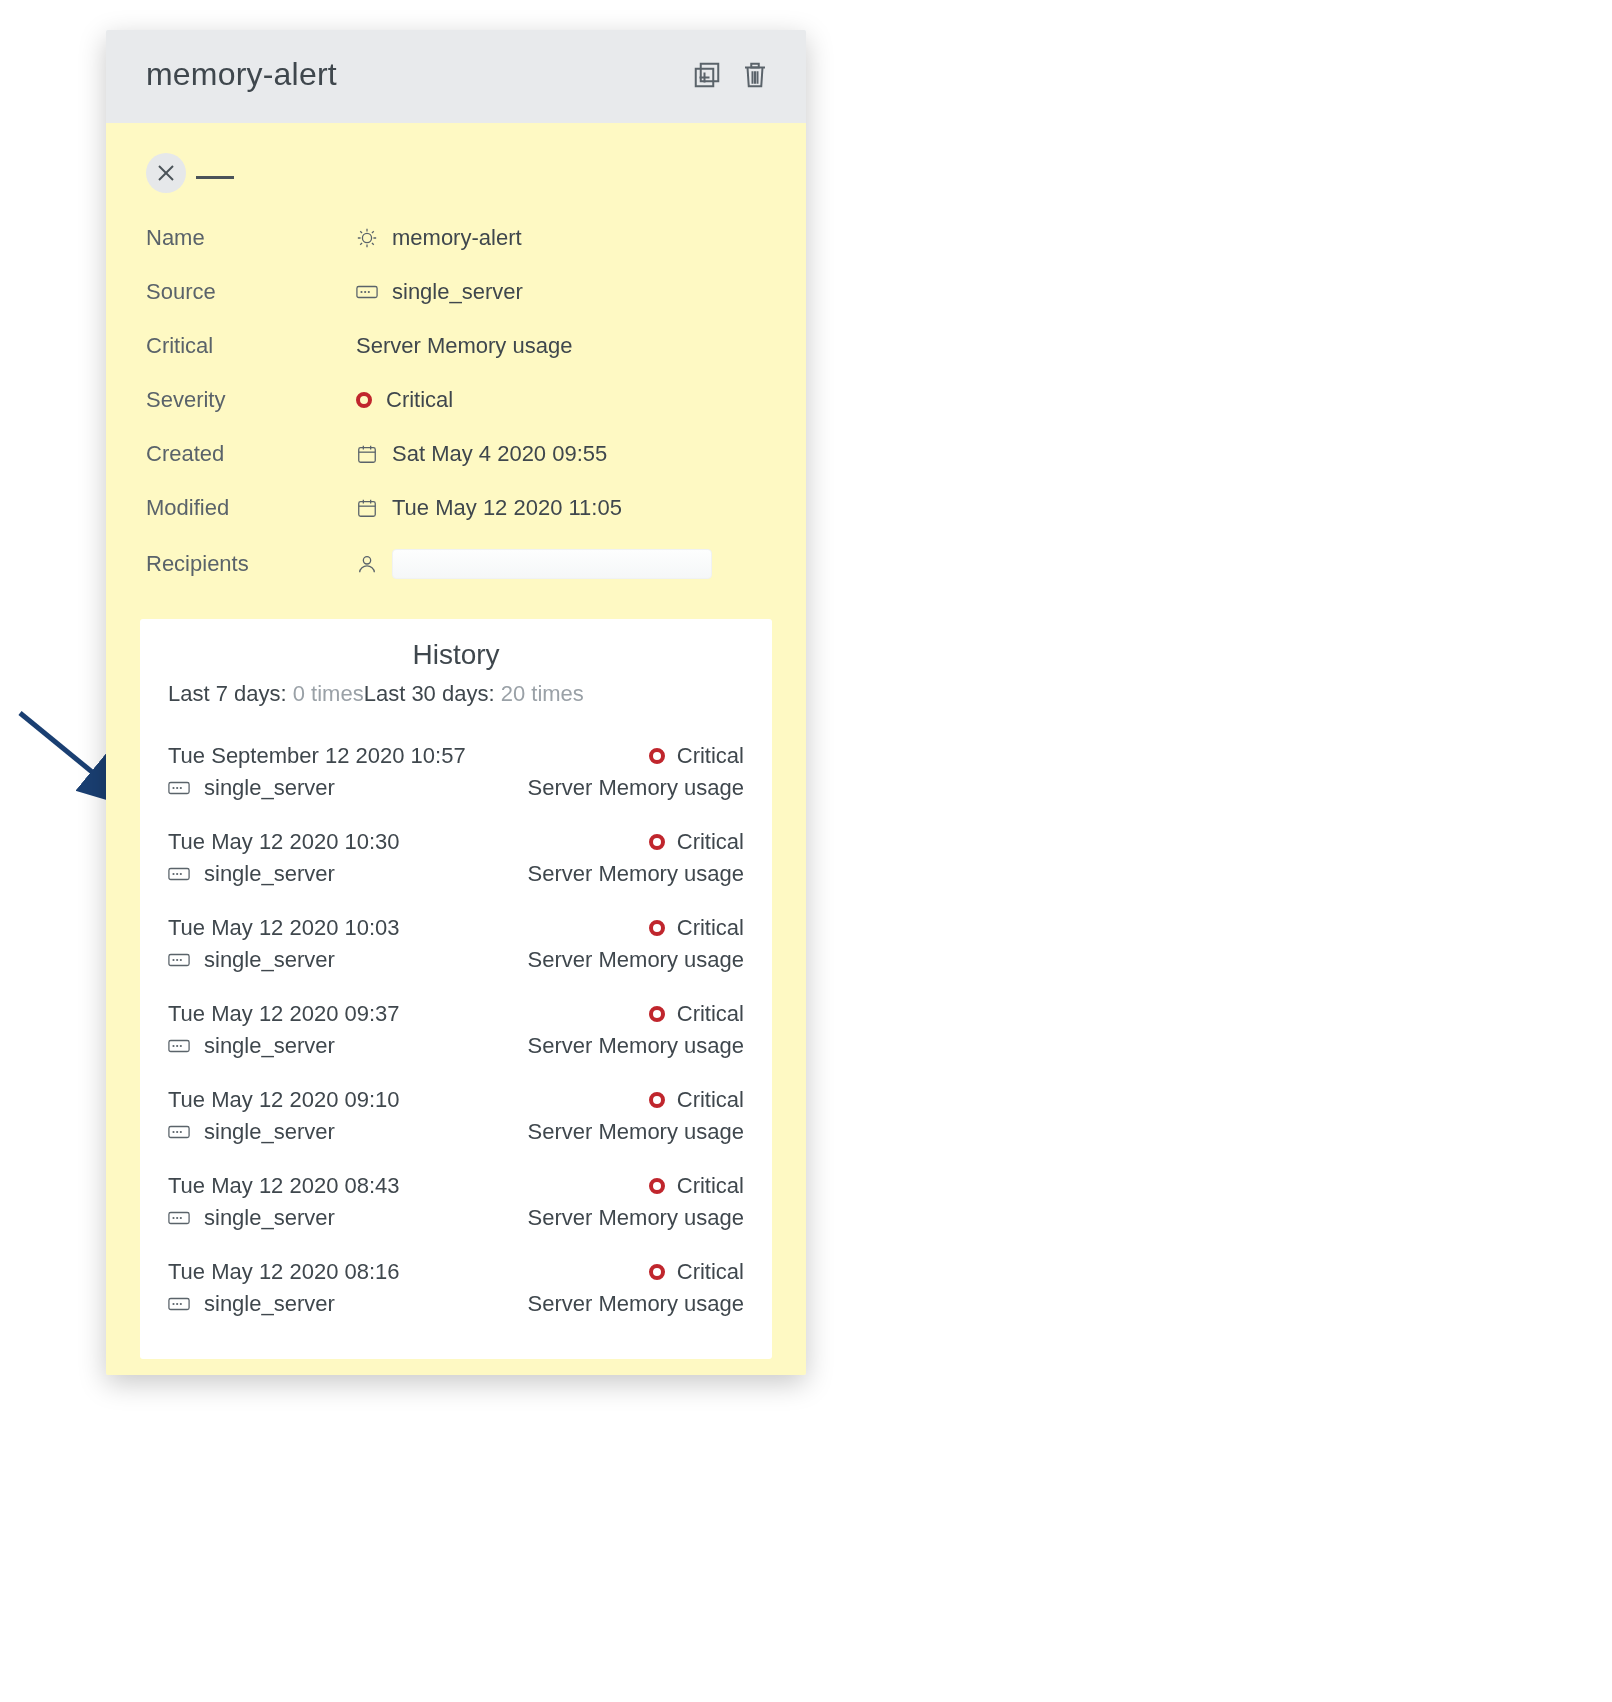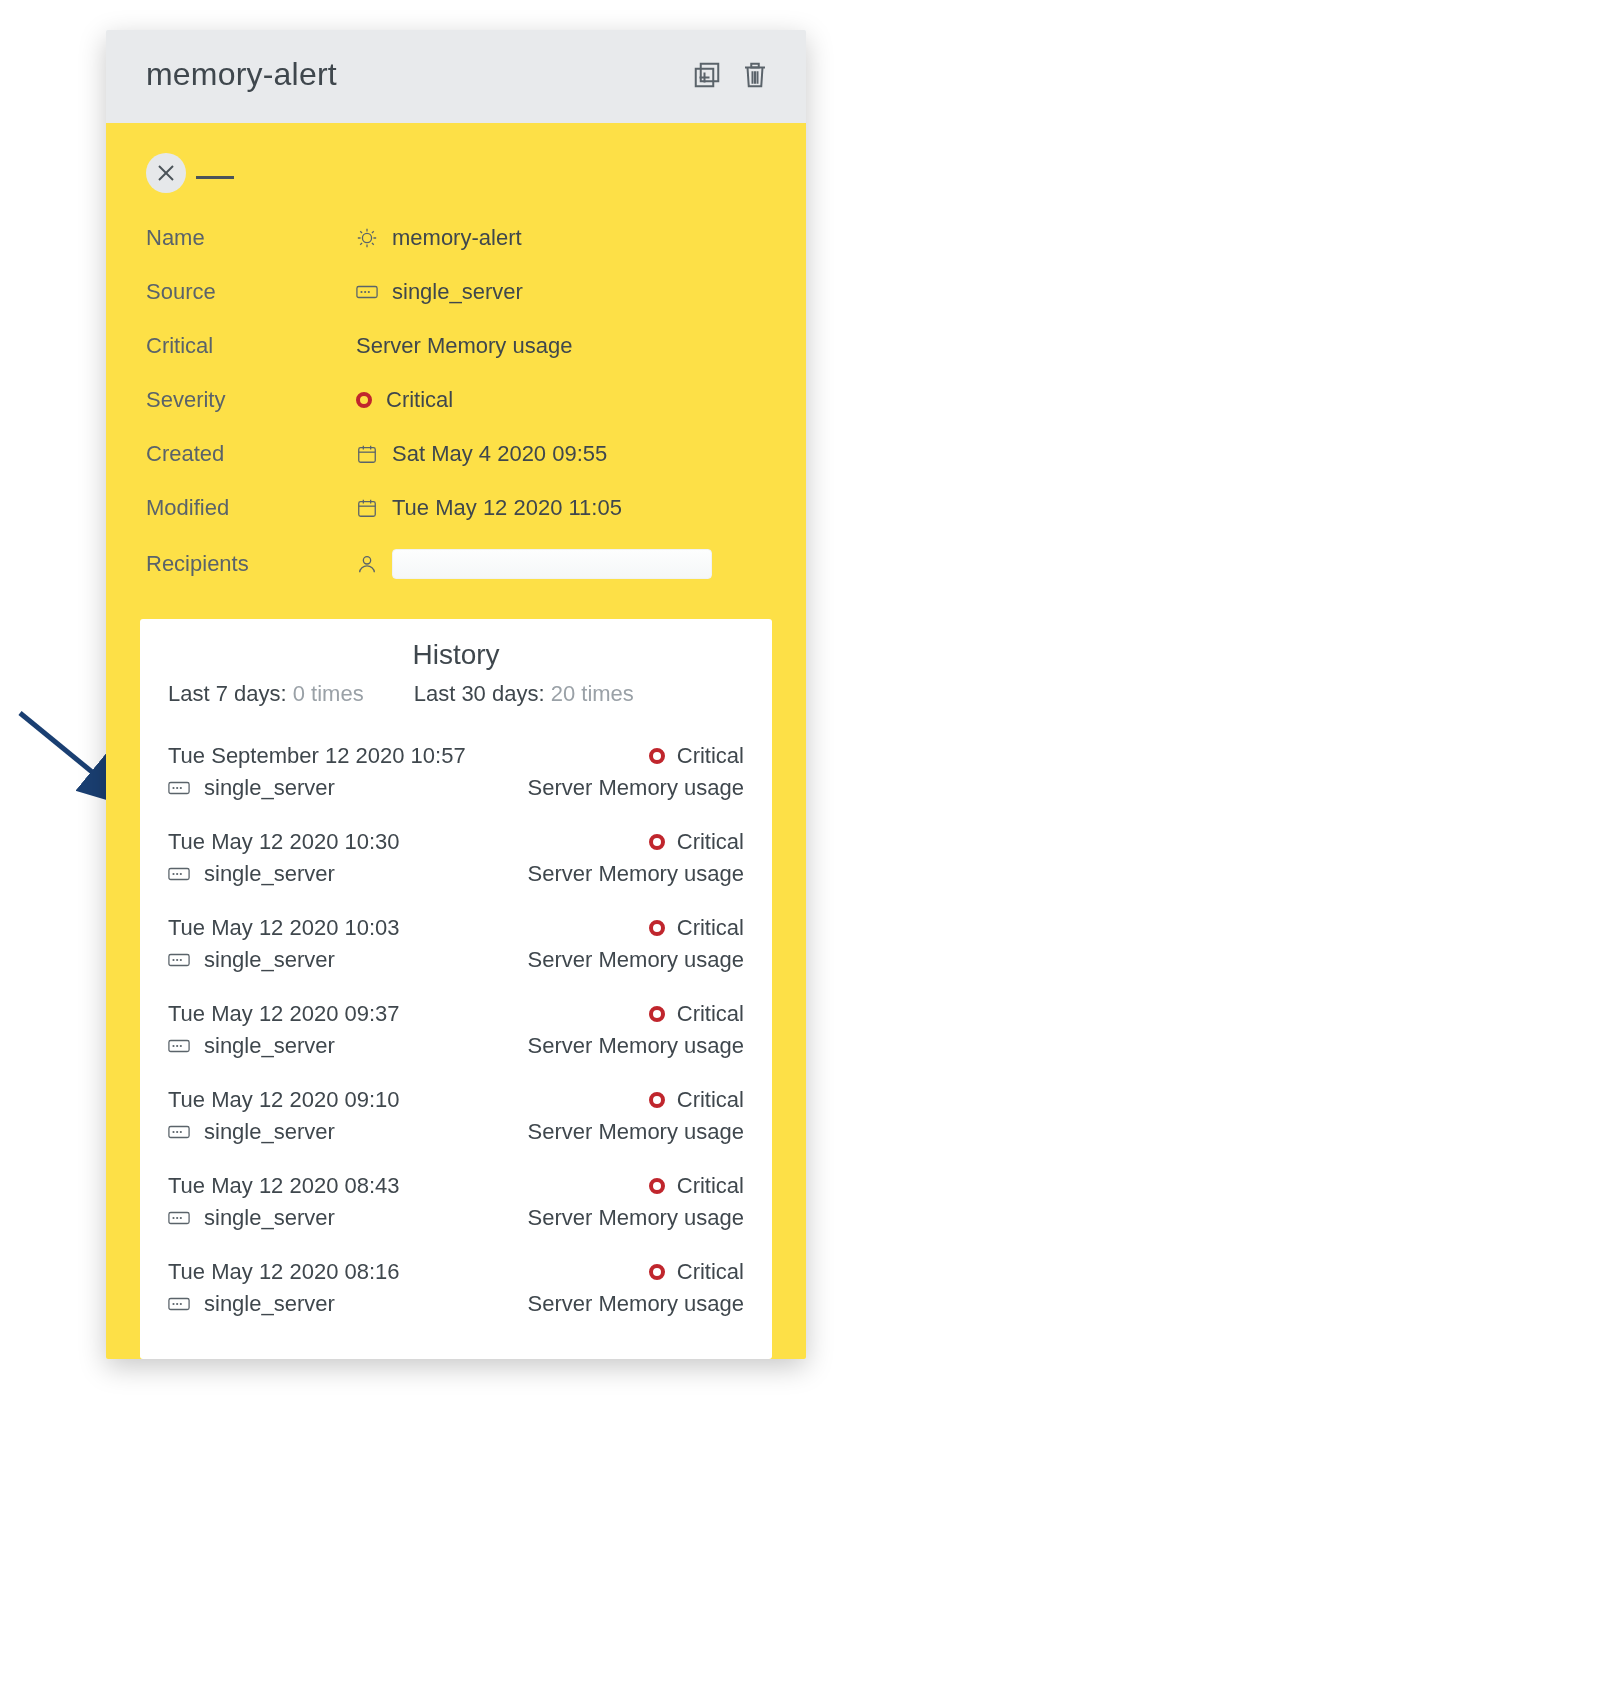--- a/index.html
+++ b/index.html
@@ -16,21 +16,21 @@
     overflow: hidden;
   }
   .panel-header {
     display: flex; align-items: center; justify-content: space-between;
     padding: 26px 34px 30px 40px;
     background: #e8eaec;
   }
   .panel-title { font-size: 32px; font-weight: 400; color: #3f474d; letter-spacing: .2px; }
   .header-actions { display: flex; gap: 14px; }
   .icon-btn { width: 34px; height: 34px; display: inline-flex; align-items: center; justify-content: center; cursor: pointer; color: #5a636a; }
-  .panel-body { padding: 30px 40px 0 40px; background: #fde047; }
+  .panel-body { padding: 30px 40px 16px 40px; background: #fef9c3; }
   .circle-btn {
     width: 40px; height: 40px; border-radius: 50%;
     background: #e6e8ea; display: inline-flex; align-items: center; justify-content: center;
     color: #4b5359; cursor: pointer;
   }
   .line-segment { display: inline-block; width: 38px; height: 3px; background: #4b5359; margin-left: 6px; vertical-align: middle; }
   .details { margin-top: 18px; }
   .detail-row { display: flex; align-items: center; padding: 14px 0; font-size: 22px; color: #3f474d; }
   .detail-label { width: 210px; color: #5a636a; }
   .detail-value { display: flex; align-items: center; gap: 14px; }
@@ -40,21 +40,21 @@
   .history-card {
     margin-top: 26px; margin-left: -6px; margin-right: -6px;
     background: #fff;
     border-radius: 3px;
     padding: 20px 28px 0 28px;
     position: relative;
     height: 740px;
     overflow: hidden;
   }
   .history-title { font-size: 28px; color: #3f474d; font-weight: 400; text-align: center; }
-  .history-summary { display: flex; gap: 50px; margin-top: 10px; font-size: 22px; color: #3f474d; }
+  .history-summary { display: flex; margin-top: 10px; font-size: 22px; color: #3f474d; }
   .muted { color: #9aa1a7; }
   .history-list { margin-top: 26px; }
   .h-row { padding: 10px 0 18px 0; }
   .h-line1 { display: flex; align-items: center; font-size: 22px; color: #3f474d; }
   .h-time { flex: 1; }
   .h-sev { display: flex; align-items: center; gap: 12px; }
   .h-line2 { display: flex; align-items: center; font-size: 22px; color: #3f474d; margin-top: 6px; }
   .h-left { display: flex; align-items: center; gap: 14px; flex: 1; }
   .h-cond { }
   svg { display: block; }

